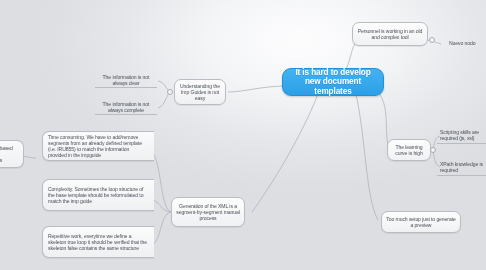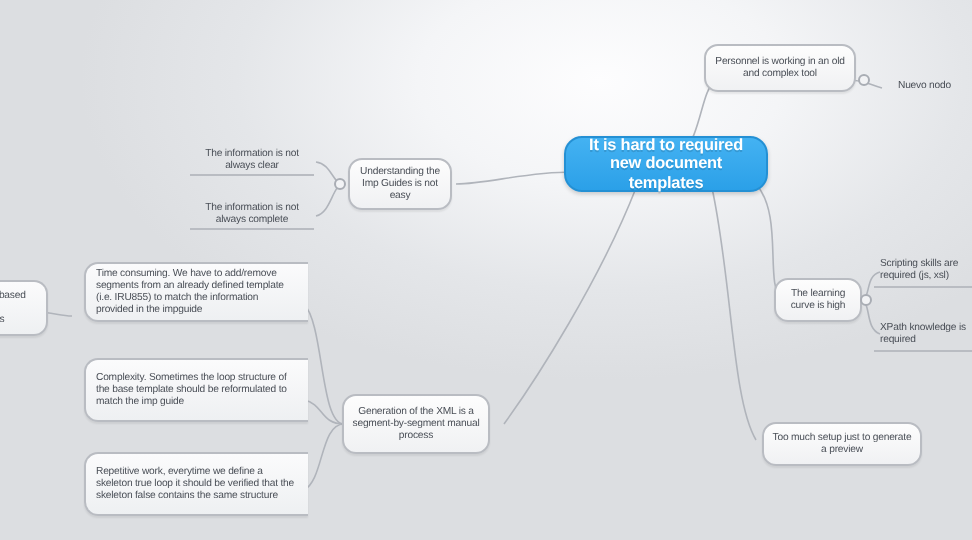--- a/index.html
+++ b/index.html
@@ -135,21 +135,21 @@
       <path d="M 286 86 C 262 86, 244 92, 228 92"></path>
 
       <path d="M 172 92 C 166 92, 166 82, 158 81"></path>
       <path d="M 172 92 C 166 92, 166 106, 158 108"></path>
 
       <path d="M 36 158 C 30 158, 26 156, 18 156"></path>
     </g>
   </svg>
 
   <div class="node root" style="left:282px; top:68px; width:102px; height:28px;">
-    <span class="txt">It is hard to required new document templates</span>
+    <span class="txt">It is hard to develop new document templates</span>
   </div>
 
   <div class="node bubble" style="left:352px; top:22px; width:76px; height:24px;">
     <span class="txt">Personnel is working in an old and complex tool</span>
   </div>
   <div class="handle" style="left:429px; top:37px;"></div>
   <div class="node flat" style="left:446px; top:37px; width:44px; height:12px; justify-content:flex-start; text-align:left;">
     <span class="txt">Nuevo nodo</span>
   </div>
 

